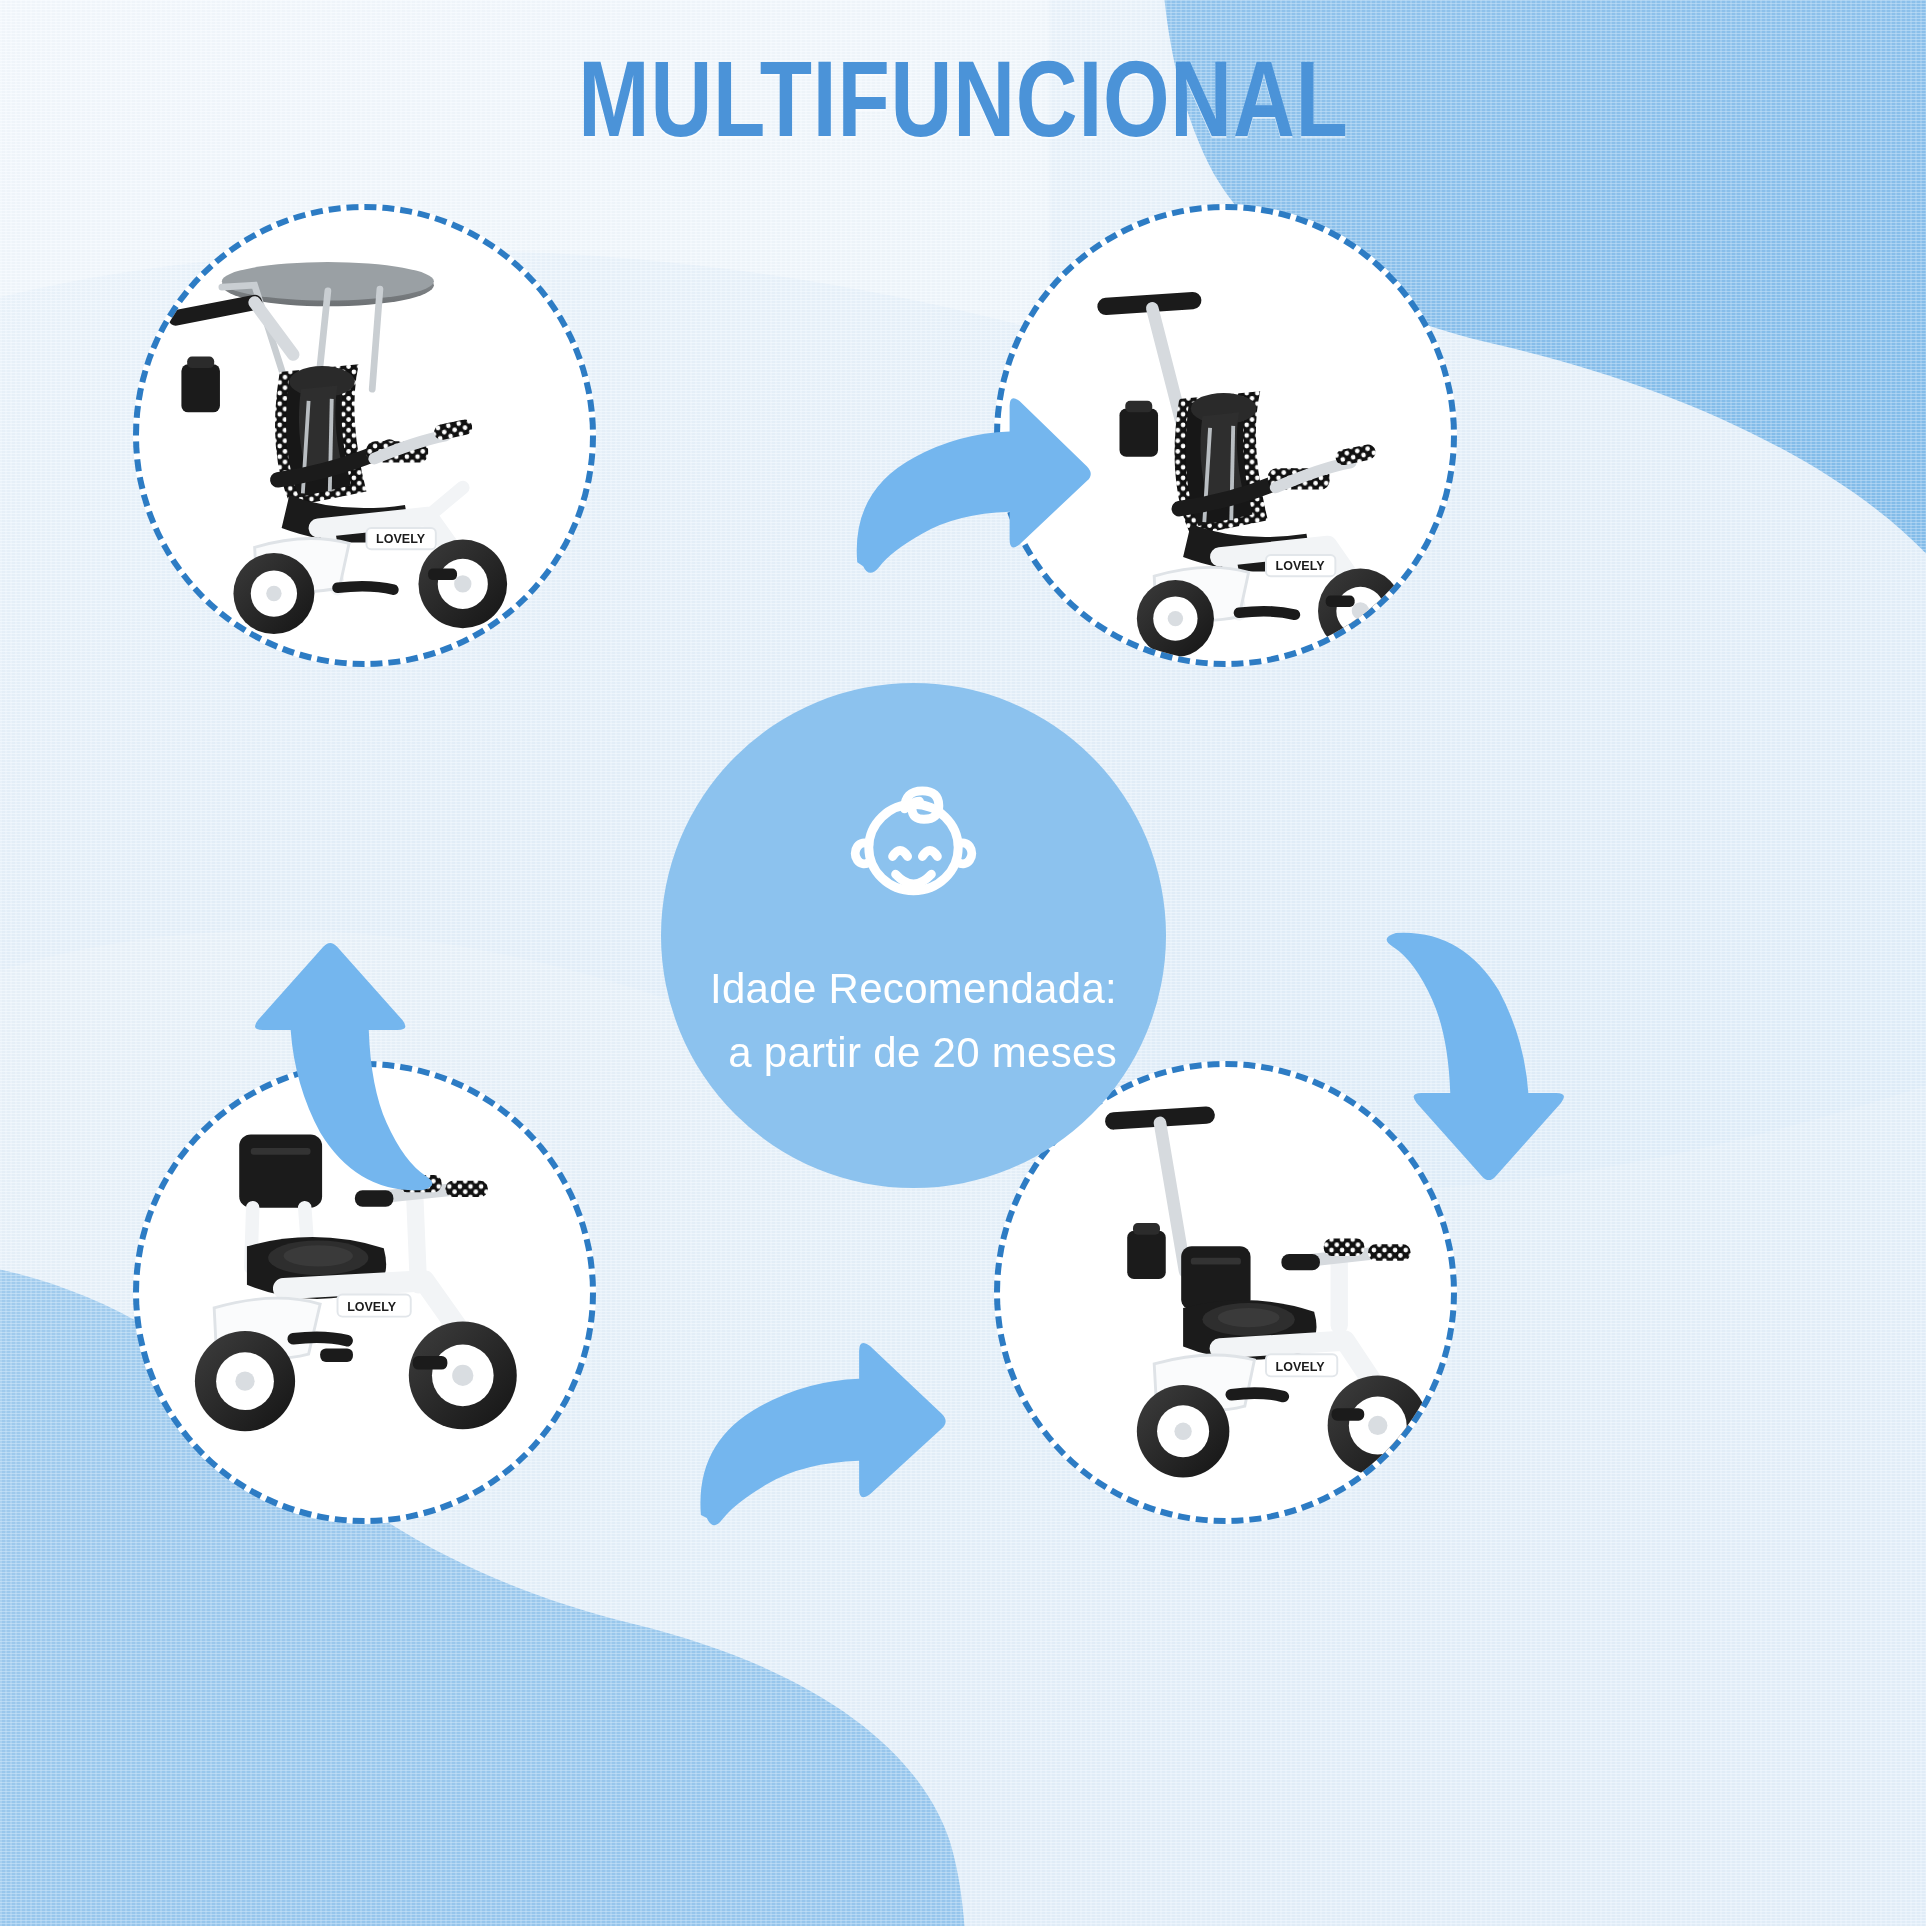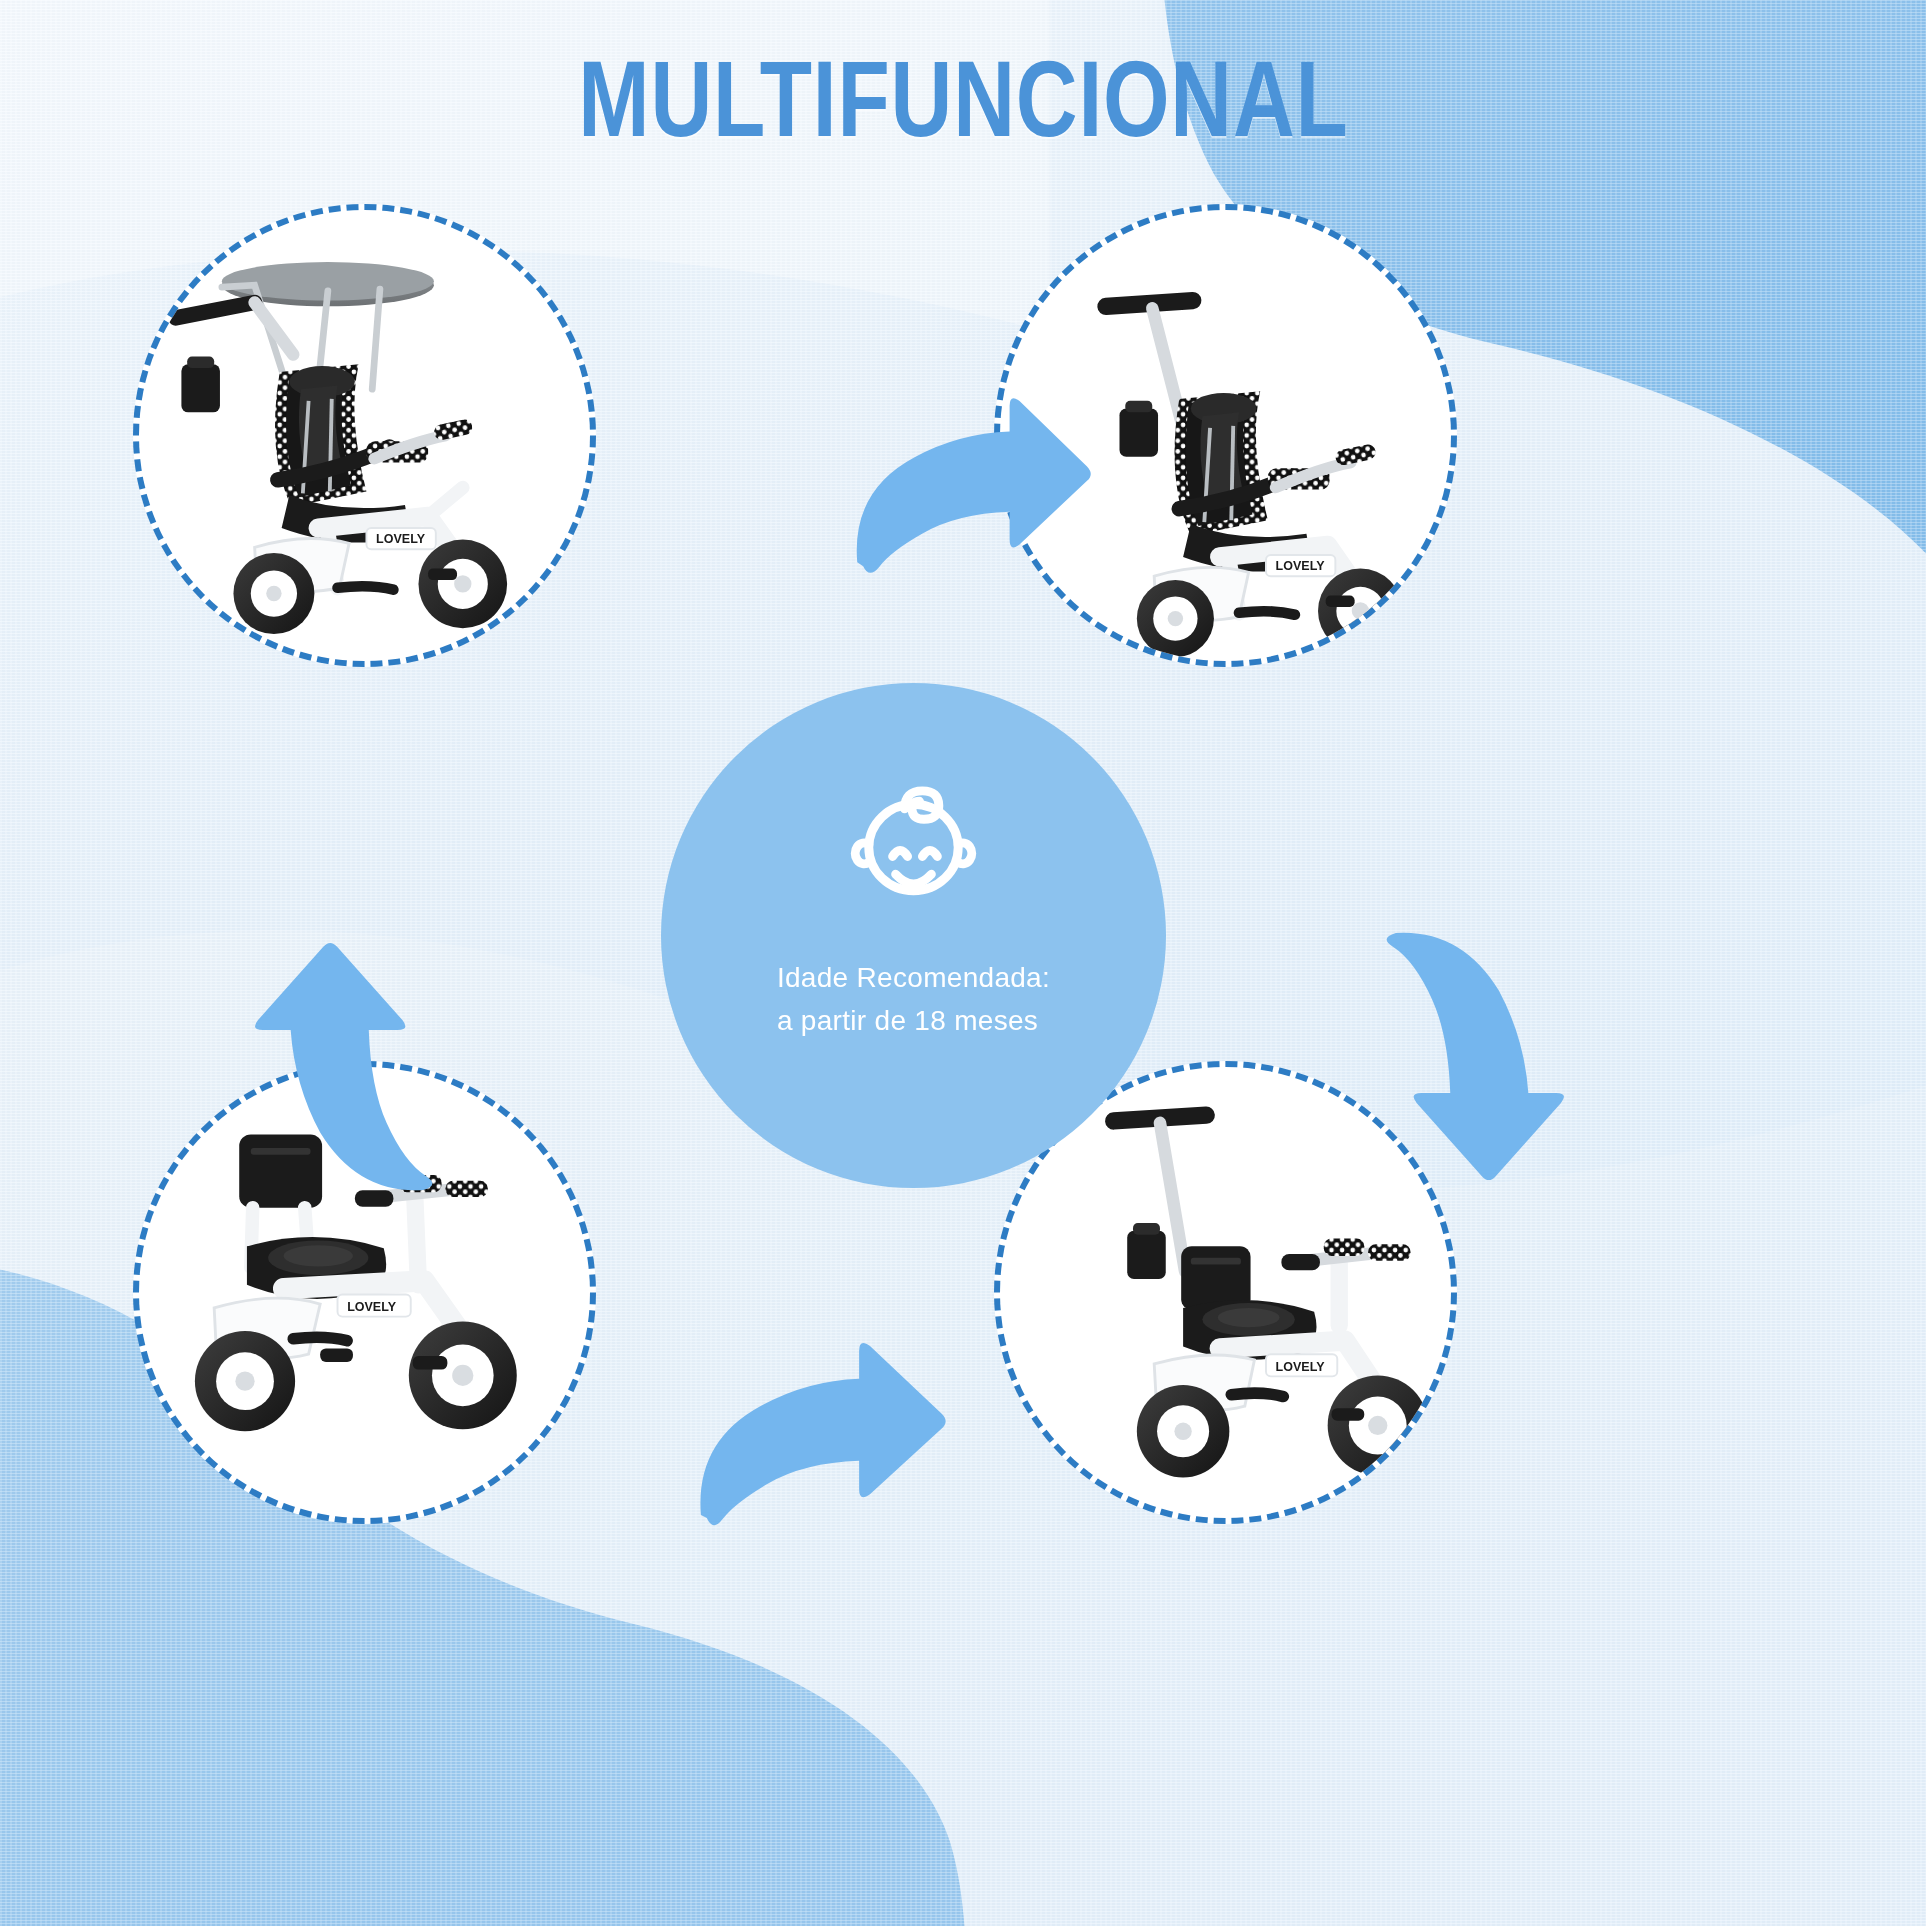--- a/index.html
+++ b/index.html
@@ -57,22 +57,22 @@
   
   #hub{
     position:absolute;z-index:6;
     left:661px;top:683px;width:505px;height:505px;border-radius:50%;
     background:#8cc2ee;
     display:flex;flex-direction:column;align-items:center;justify-content:flex-start;
     box-sizing:border-box;padding-top:87px;
   }
   #hub .baby{width:149px;height:149px;}
   #hub .hub-text{
-    margin-top:38px;text-align:left;color:#ffffff;
-    font-size:28px;line-height:1.52;font-weight:400;
+    margin-top:38px;text-align:right;color:#ffffff;
+    font-size:42px;line-height:1.52;font-weight:400;
     letter-spacing:0.3px;
   }
 
   
   .arrow{position:absolute;z-index:5;}
   .arrow svg{display:block;width:100%;height:100%;}
   #arrow-top{left:849px;top:392px;width:248px;height:188px;}
   #arrow-right{left:1372px;top:925px;width:198px;height:263px;}
   #arrow-bottom{left:693px;top:1335px;width:265px;height:198px;}
   #arrow-left{left:249px;top:935px;width:198px;height:263px;}
@@ -355,21 +355,21 @@
       <path d="M44,26 q0,-12 12,-12 q11,0 11,10 q0,9 -10,9 q-8,0 -8,-7 q0,-5 5,-5"></path>
 
       <path d="M36,58 q5,-8 10,0"></path>
       <path d="M56,58 q5,-8 10,0"></path>
 
       <path d="M38,70 q12,13 24,0"></path>
     </svg>
   </div>
   <div class="hub-text">
     <div>Idade Recomendada:</div>
-    <div>a partir de 18 meses</div>
+    <div>a partir de 20 meses</div>
   </div>
 </div>
 
 <div class="arrow" id="arrow-top">
   <svg viewBox="0 0 250 190" xmlns="http://www.w3.org/2000/svg">
     <path d="M8,172 q-6,-72 58,-106 q44,-24 96,-26 l0,-26 q0,-12 10,-5 l68,66 q8,8 0,15 l-68,64 q-10,8 -10,-5 l0,-28 q-54,2 -88,22 q-32,18 -44,34 q-10,12 -16,-1 z" fill="#74b6ee"></path>
   </svg>
 </div>
 
 <div class="arrow" id="arrow-right">

